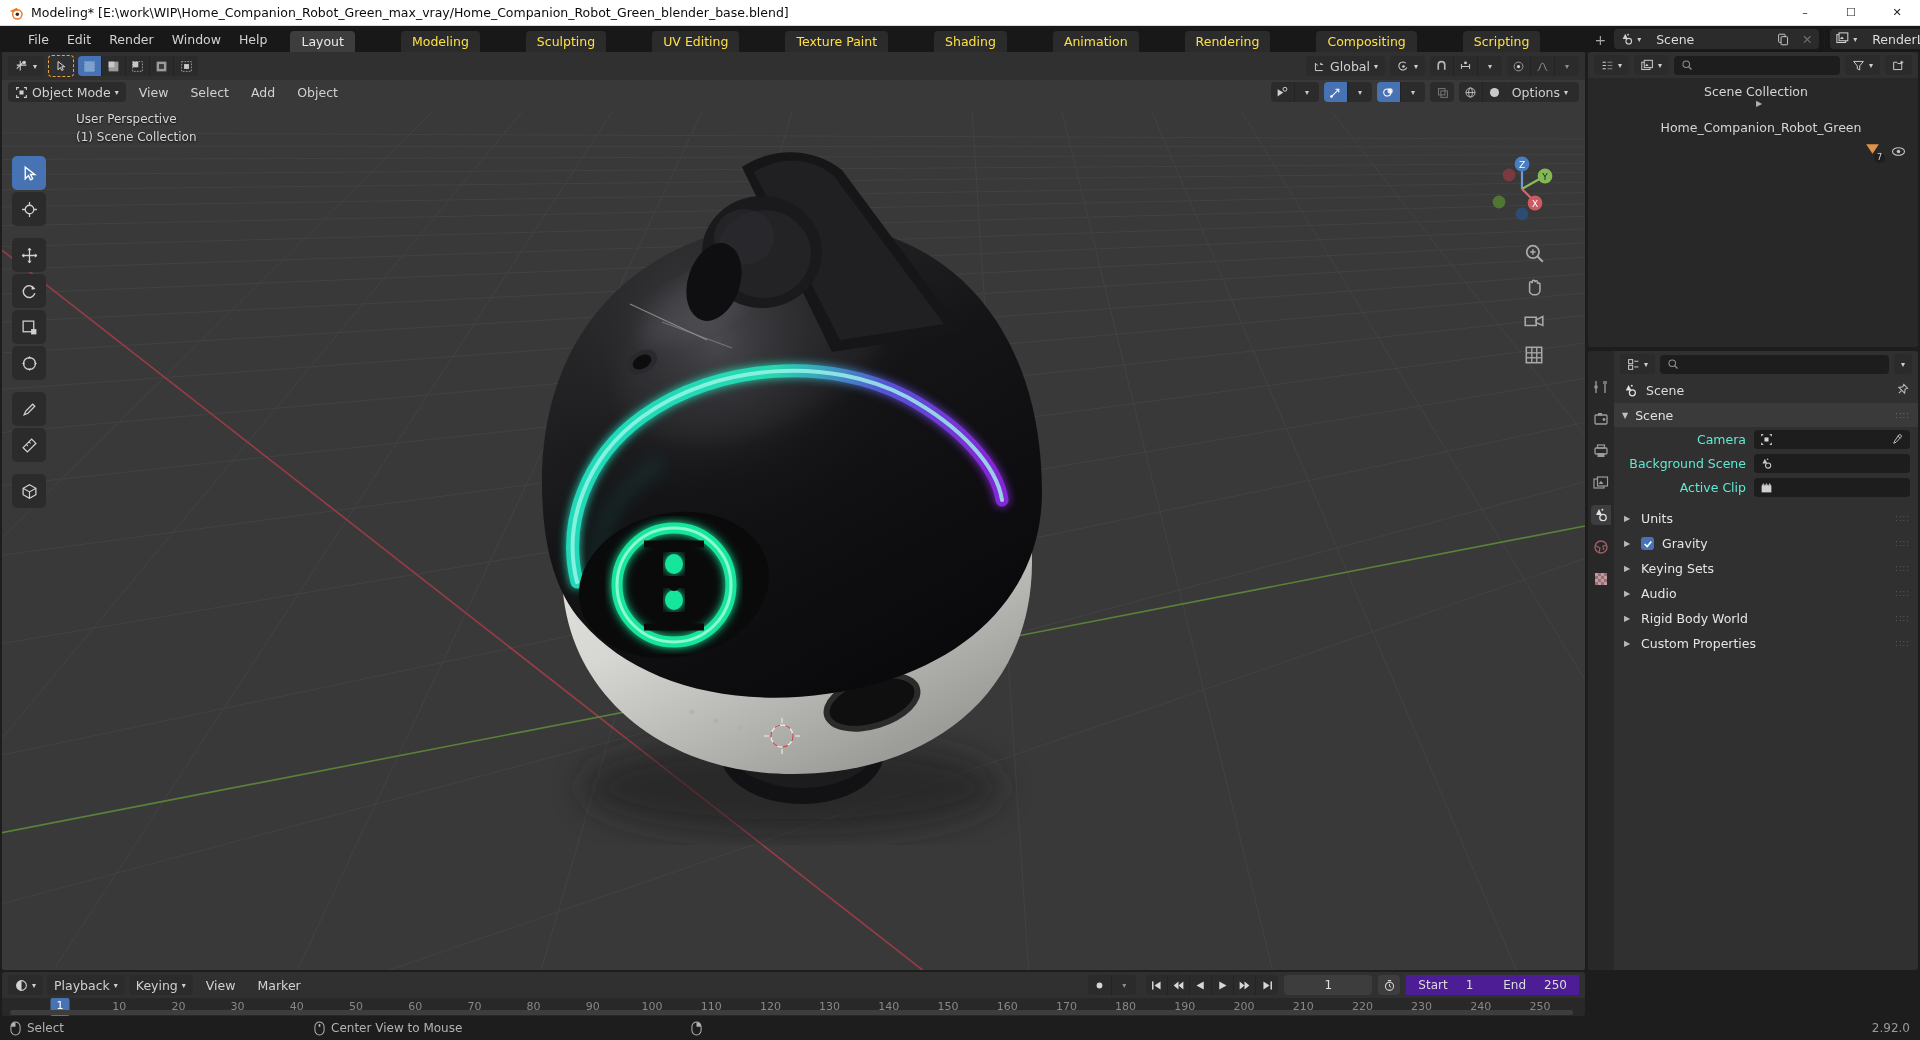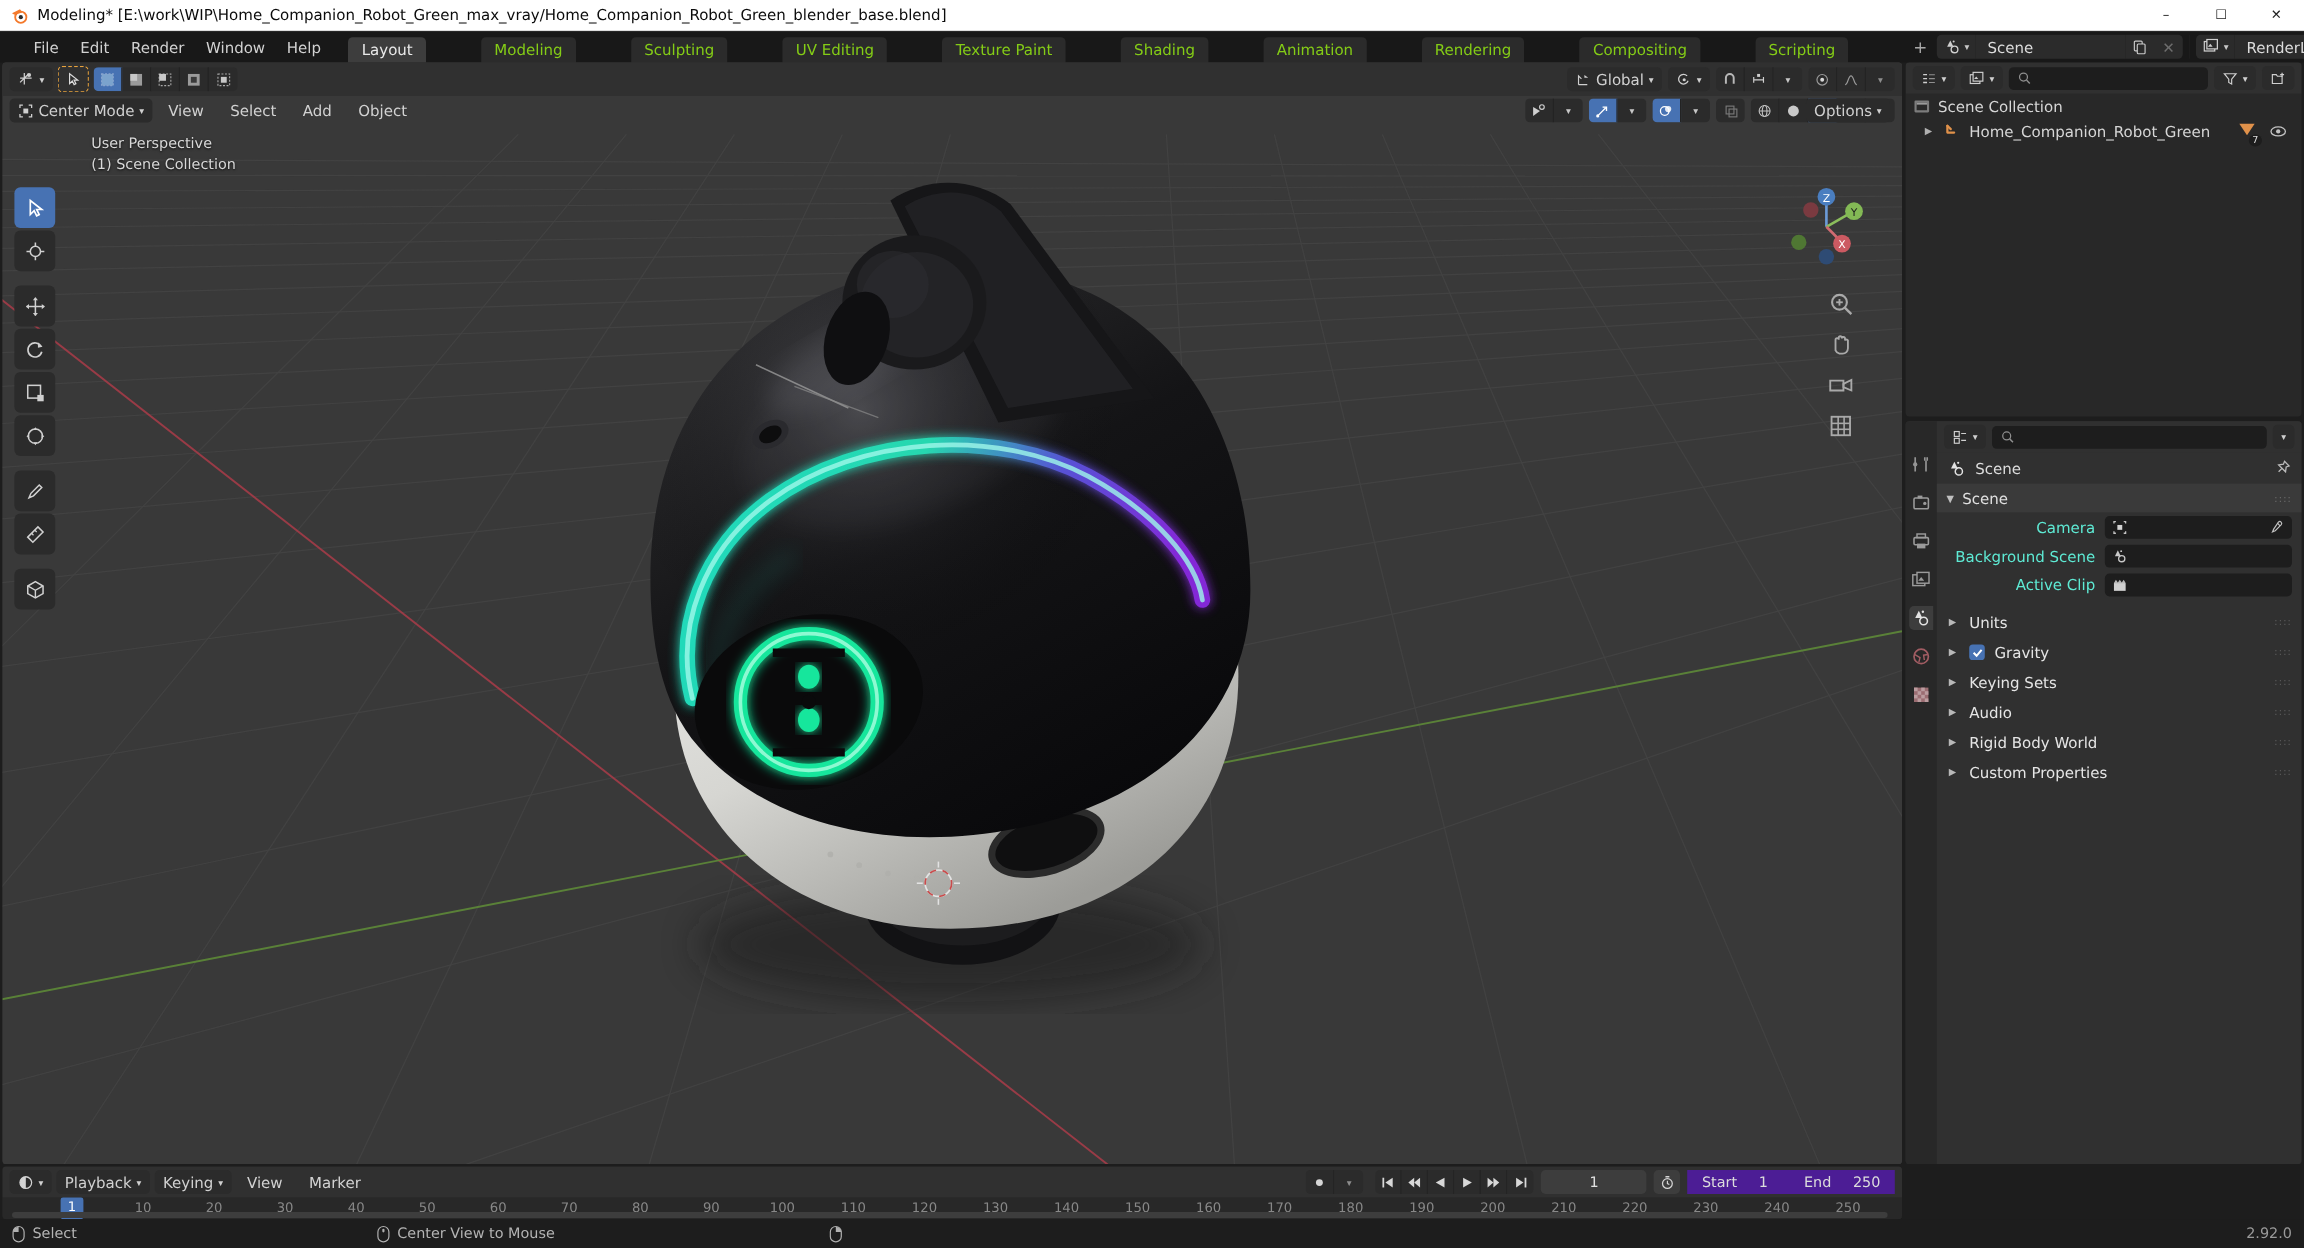--- a/index.html
+++ b/index.html
@@ -29,21 +29,21 @@
   .topbar {
     height:26px; background:#181818; display:flex; align-items:center;
     padding-left:6px; gap:0px; position:relative;
   }
   .topbar .logo { width:17px; height:17px; margin:0 9px 0 4px; }
   .menu-item {
     padding:3px 9px; color:#d2d2d2; font-size:12.5px; border-radius:3px; white-space:nowrap;
   }
   .ws-tabs { display:flex; align-items:flex-end; height:26px; margin-left:14px;gap:44px; }
   .ws-tab {
-    padding:5px 11px 5px 11px; color:#84cc16; font-size:12.5px; white-space:nowrap;
+    padding:5px 11px 5px 11px; color:#fde047; font-size:12.5px; white-space:nowrap;
     background:#2b2b2b; border-radius:4px 4px 0 0; margin-right:2px; height:21px;
     display:flex; align-items:center;
   }
   .ws-tab.active { background:#3d3d3d; color:#e9e9e9; }
   .ws-plus { color:#a8a8a8; padding:4px 8px; font-size:14px; }
 
   .topbar-right { margin-left:auto; display:flex; align-items:center; gap:5px; padding-right:8px;}
   .id-block { display:flex; align-items:center; height:20px; }
   .id-icon {
     background:#2b2b2b; height:20px; display:flex; align-items:center; gap:3px;
@@ -121,21 +121,21 @@
     position:absolute; right:2px; top:0; width:330px; height:295px;
     background:#282828; border-radius:3px; overflow:hidden;
   }
   .outliner-header {
     height:26px; background:#303030; display:flex; align-items:center; gap:5px; padding:0 6px;
   }
   .search-box {
     flex:1; height:19px; background:#1d1d1d; border-radius:4px; display:flex;
     align-items:center; gap:5px; padding:0 7px; color:#7e7e7e; font-size:12px;
   }
-  .ol-row { display:flex; align-items:center; height:21px; padding-left:8px; gap:6px; font-size:12.5px; }
+  .ol-row { display:flex; align-items:center; height:21px; padding-left:8px; gap:6px; font-size:12.5px;flex-direction:column; }
   .ol-row .arrow { width:10px; color:#b0b0b0; font-size:8px; }
   .ol-row .nm { color:#d6d6d6; }
   .ol-badge {
     margin-left:auto; display:flex; align-items:center; gap:10px; padding-right:12px;
   }
 
   
   .props {
     position:absolute; right:2px; top:299px; bottom:0; width:330px;
     background:#303030; border-radius:3px; overflow:hidden; display:flex;
@@ -529,21 +529,21 @@
           </div>
         </div>
       </div>
 
       <div class="vp-header2">
         <div class="hbtn">
           <svg width="13" height="13" viewBox="0 0 16 16">
               <path d="M2 5 L2 2 L5 2 M11 2 L14 2 L14 5 M14 11 L14 14 L11 14 M5 14 L2 14 L2 11" stroke="#d0d0d0" stroke-width="1.3" fill="none"></path>
               <rect x="5.5" y="5.5" width="5" height="5" fill="#d0d0d0"></rect>
             </svg>
-          <span>Center Mode</span>
+          <span>Object Mode</span>
           <span style="font-size:8px">▾</span>
         </div>
         <div class="menu-btn">View</div>
         <div class="menu-btn">Select</div>
         <div class="menu-btn">Add</div>
         <div class="menu-btn">Object</div>
 
         <div style="margin-left:auto; display:flex; align-items:center; gap:5px;">
           <div class="icogrp">
             <div class="ib">

